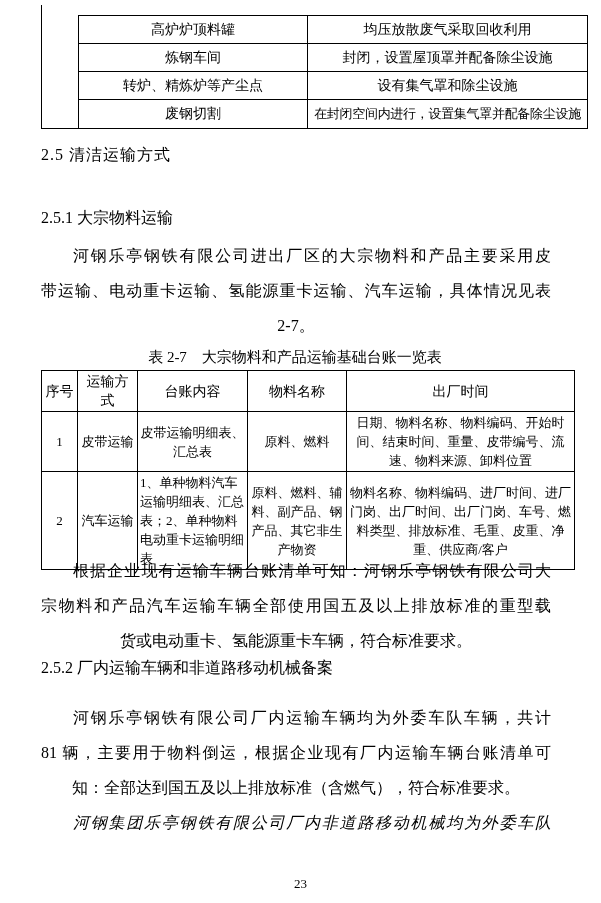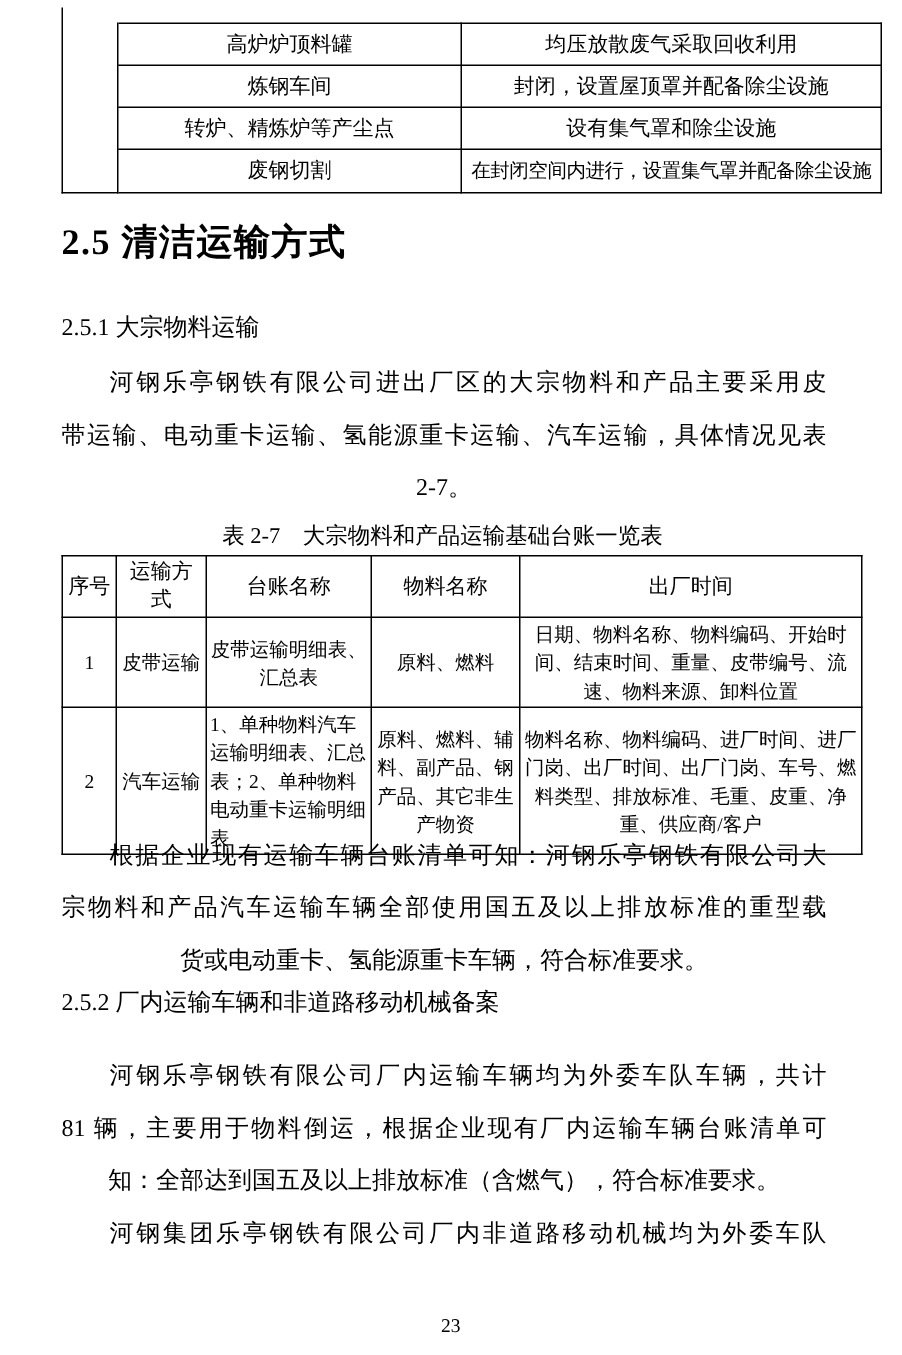--- a/index.html
+++ b/index.html
@@ -12,30 +12,30 @@
   table{border-collapse:collapse;table-layout:fixed;}
   .t-top{position:absolute;left:41px;top:15px;width:531px;font-size:14px;}
   .t-top td{border:1px solid #000;text-align:center;vertical-align:middle;padding:0 2px;}
   .t-top .c-a{width:32px;border-top:none;}
   .t-top .c-b{width:224px;margin-left:38px;}
   .t-top .c-c{width:275px;}
   .t-top tr{height:28px;}
   .t-top tr.last{height:29px;}
   .t-top .tight{font-size:13px;letter-spacing:-0.3px;}
   
-  .h2{position:absolute;left:41px;top:145px;font-size:24px;font-weight:bold;letter-spacing:1px;}
+  .h2{position:absolute;left:41px;top:145px;font-size:16px;font-weight:normal;letter-spacing:1px;}
   .h3{position:absolute;left:41px;font-size:16px;}
   .h3-1{top:208px;}
   .h3-2{top:658px;}
   
   .para{position:absolute;left:41px;width:510px;font-size:16px;}
   .p1{top:238px;}
   .p2{top:553px;}
   .p3{top:700px;}
-  .p4{top:805px;}
+  .p4{top:805px;font-style:italic;}
   .bl{height:35px;line-height:35px;white-space:nowrap;box-sizing:border-box;text-align:center;}
   .just{text-align:justify;text-align-last:justify;}
   .ind{padding-left:32px;}
   
   .cap{position:absolute;left:41px;top:348px;width:508px;text-align:center;font-size:15px;}
   .t27{position:absolute;left:41px;top:370px;width:508px;font-size:13px;}
   .t27 th,.t27 td{border:1px solid #000;text-align:center;vertical-align:middle;
     padding:1px 2px;line-height:19px;font-weight:normal;}
   .t27 th{font-size:14px;}
   .t27 .w-no{width:31px;}
@@ -89,21 +89,21 @@
     <div class="bl">2-7。</div>
   </div>
 
   <div class="cap">表 2-7　大宗物料和产品运输基础台账一览表</div>
 
   <table class="t27">
     <tbody>
         <tr class="hdr">
       <th class="w-no">序号</th>
       <th class="w-mode">运输方式</th>
-      <th class="w-ledger">台账名称</th>
+      <th class="w-ledger">台账内容</th>
       <th class="w-mat">物料名称</th>
       <th class="w-content">出厂时间</th>
     </tr>
     <tr class="r1">
       <td>1</td>
       <td>皮带运输</td>
       <td>皮带运输明细表、汇总表</td>
       <td>原料、燃料</td>
       <td>日期、物料名称、物料编码、开始时间、结束时间、重量、皮带编号、流速、物料来源、卸料位置</td>
     </tr>

